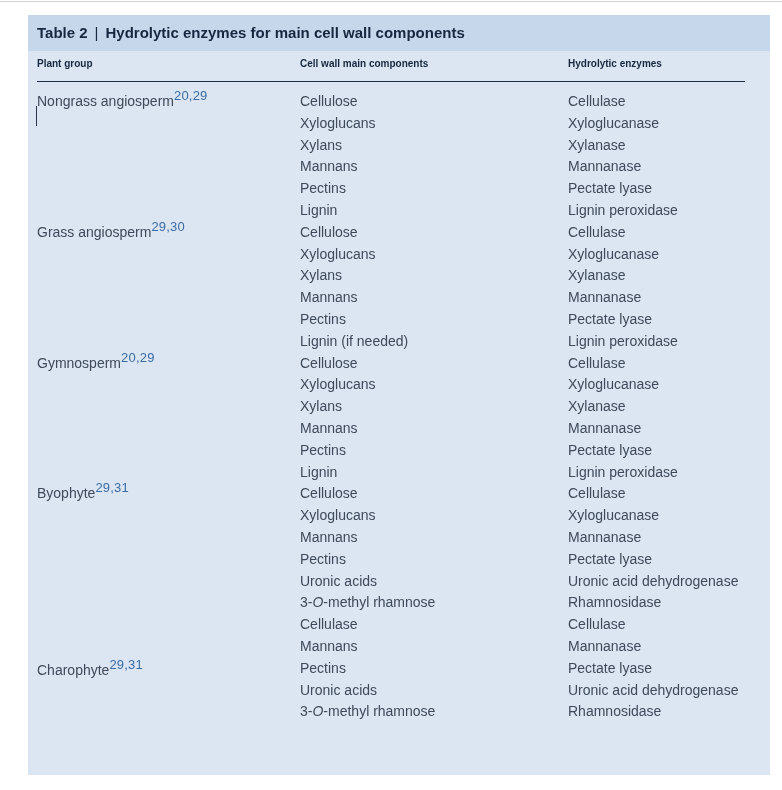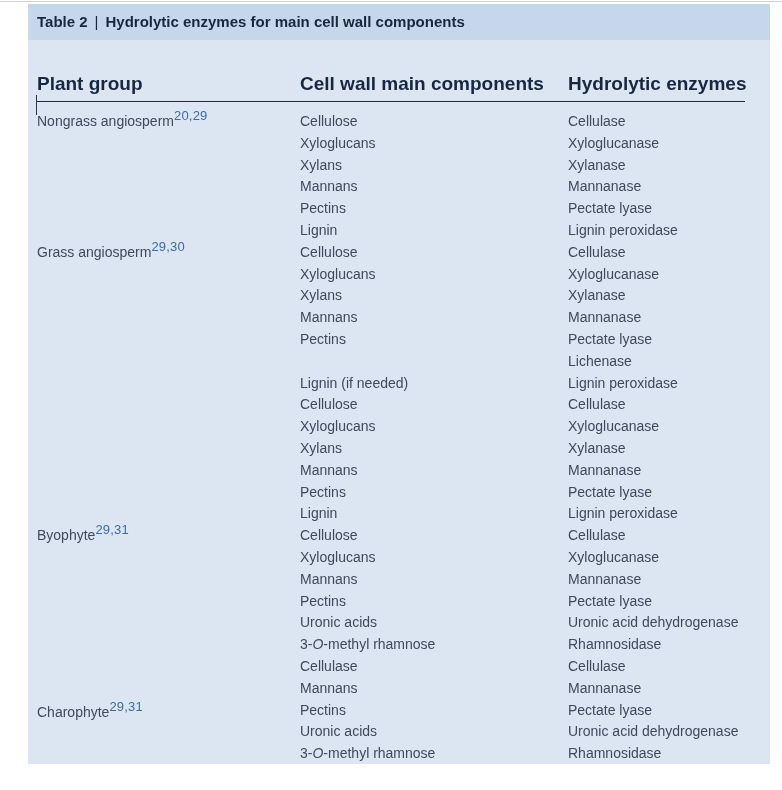--- a/index.html
+++ b/index.html
@@ -19,42 +19,42 @@
     position: absolute;
     top: 1px;
     left: 0;
     width: 782px;
     height: 1px;
     background: #d2d2d2;
   }
   .table-wrap {
     position: absolute;
     left: 28px;
-    top: 4px;
+    top: 15px;
     width: 742px;
     height: 760px;
     background: var(--body-bg, #dce6f3);
   }
   .title-band {
     height: 36px;
     background: var(--title-band, #c7d7eb);
     color: var(--heading-text, #17273f);
     font-size: 15px;
     font-weight: bold;
     line-height: 36px;
     padding-left: 9px;
     white-space: nowrap;
   }
   .title-band .sep { padding: 0 7px; font-weight: normal; color: var(--heading-text, #17273f); }
   .header-row {
     display: grid;
     grid-template-columns: 263px 268px 1fr;
-    padding: 33px 0 0 9px;
+    padding: 2px 0 0 9px;
     color: var(--heading-text, #17273f);
-    font-size: 19px;
+    font-size: 10px;
     font-weight: bold;
     line-height: 22px;
   }
   .header-rule {
     height: 0;
     border-bottom: 1.5px solid var(--rule-color, #1e2c44);
     margin: 6px 25px 0 9px;
   }
   .table-body {
     margin-top: 9px;
@@ -126,25 +126,25 @@
           <div class="cell" style="grid-area: 1 / 2;">Cellulose</div>
           <div class="cell" style="grid-area: 1 / 3;">Cellulase</div>
           <div class="cell" style="grid-area: 2 / 2;">Xyloglucans</div>
           <div class="cell" style="grid-area: 2 / 3;">Xyloglucanase</div>
           <div class="cell" style="grid-area: 3 / 2;">Xylans</div>
           <div class="cell" style="grid-area: 3 / 3;">Xylanase</div>
           <div class="cell" style="grid-area: 4 / 2;">Mannans</div>
           <div class="cell" style="grid-area: 4 / 3;">Mannanase</div>
           <div class="cell" style="grid-area: 5 / 2;">Pectins</div>
           <div class="cell" style="grid-area: 5 / 3;">Pectate lyase</div>
-          <div class="cell" style="grid-area: 6 / 3;">Lichenase</div>
           <div class="cell" style="grid-area: 7 / 2;">Lignin (if needed)</div>
           <div class="cell" style="grid-area: 7 / 3;">Lignin peroxidase</div>
         </div>
         <div class="group-grid">
+          <div class="cell group-cell" style="grid-row: 1 / span 6;"><span>Gymnosperm</span><sup class="ref">20,29</sup></div>
           <div class="cell" style="grid-area: 1 / 2;">Cellulose</div>
           <div class="cell" style="grid-area: 1 / 3;">Cellulase</div>
           <div class="cell" style="grid-area: 2 / 2;">Xyloglucans</div>
           <div class="cell" style="grid-area: 2 / 3;">Xyloglucanase</div>
           <div class="cell" style="grid-area: 3 / 2;">Xylans</div>
           <div class="cell" style="grid-area: 3 / 3;">Xylanase</div>
           <div class="cell" style="grid-area: 4 / 2;">Mannans</div>
           <div class="cell" style="grid-area: 4 / 3;">Mannanase</div>
           <div class="cell" style="grid-area: 5 / 2;">Pectins</div>
           <div class="cell" style="grid-area: 5 / 3;">Pectate lyase</div>

